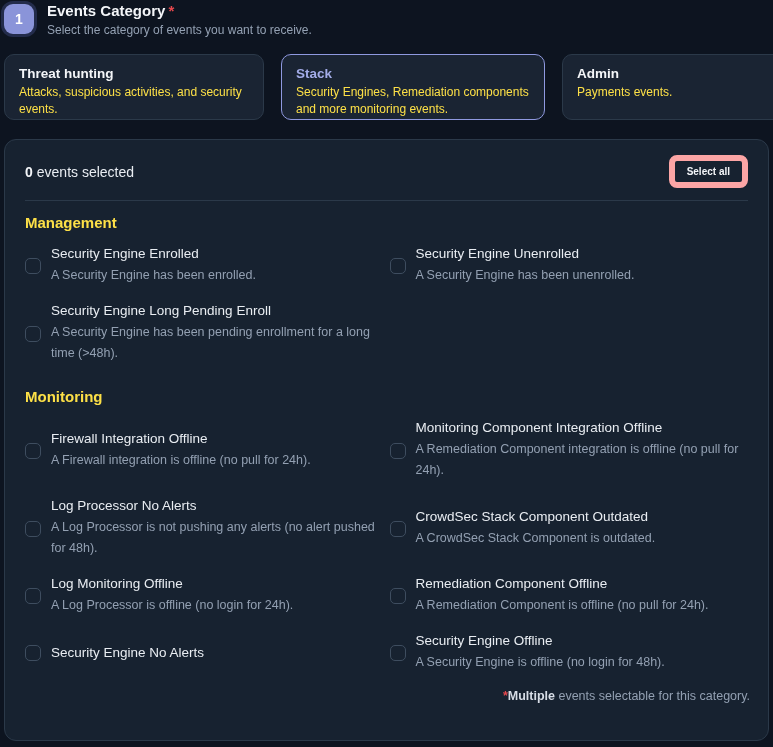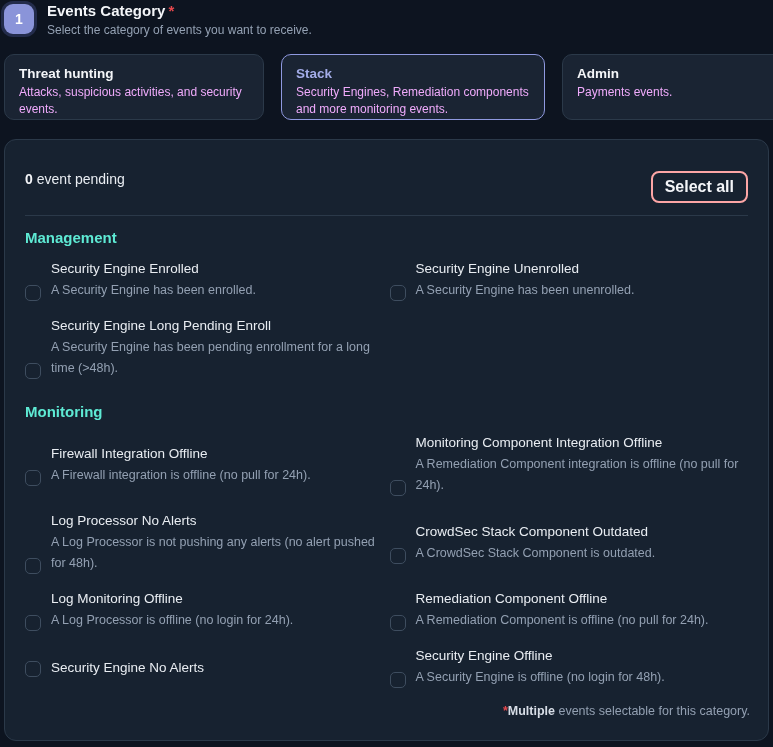--- a/index.html
+++ b/index.html
@@ -28,45 +28,45 @@
   .category-card {
     background: #1a2433; border: 1px solid #2b3949; border-radius: 10px;
     padding: 11px 14px; height: 66px; flex: none; cursor: pointer;
   }
   .category-card.c0 { width: 260px; }
   .category-card.c1 { width: 264px; }
   .category-card.c2 { width: 260px; }
   .category-card.selected { border: 1.5px solid #8f99e0; }
   .cat-title { font-size: 13.5px; font-weight: 700; color: #f3f5f8; margin-bottom: 3px; }
   .category-card.selected .cat-title { color: #a3ace8; }
-  .cat-desc { font-size: 12px; color: #f0abfc; line-height: 17px; }
+  .cat-desc { font-size: 12px; color: #fde047; line-height: 17px; }
 
   
   .events-panel {
     margin: 19px 4px 0 4px; background: #172230;
     border: 1px solid #2b3949; border-radius: 12px;
     padding: 13px 16px 14px; height: 602px; overflow: hidden;
   }
   .count-row { display: flex; align-items: center; justify-content: space-between; padding: 2px 4px 0; }
   .count-text { font-size: 14px; color: #e9edf2; }
   .count-num { font-weight: 700; color: #f3f5f8; margin-right: 4px; }
   .select-all {
-    background: transparent; border: 2px solid #fca5a5; border-radius: 8px;
-    color: #f3f5f8; font-family: inherit; font-size: 16px; font-weight: 700;
-    padding: 5px 12px; cursor: pointer; margin-top: 16px;
+    background: transparent; border: 6px solid #fca5a5; border-radius: 8px;
+    color: #f3f5f8; font-family: inherit; font-size: 10px; font-weight: 700;
+    padding: 5px 12px; cursor: pointer;
   }
   .divider { border: none; border-top: 1px solid #2b3949; margin: 12px 4px 0; }
-  .group-heading { font-size: 15px; font-weight: 700; color: #5eead4; margin: 13px 4px 14px; }
+  .group-heading { font-size: 15px; font-weight: 700; color: #fde047; margin: 13px 4px 14px; }
   .group-heading.second { margin-top: 24px; }
 
   .event-grid {
     display: grid; grid-template-columns: 1fr 1fr;
     column-gap: 6px; row-gap: 16px; align-items: center; padding: 0 4px;
   }
-  .event-item { display: flex; gap: 10px; align-items: flex-end; cursor: pointer; }
+  .event-item { display: flex; gap: 10px; align-items: center; cursor: pointer; }
   .checkbox {
     flex: none; width: 16px; height: 16px; margin-top: 1px;
     border: 1px solid #3e4d5f; border-radius: 5px; background: transparent;
   }
   .event-text { display: flex; flex-direction: column; gap: 2px; padding-right: 8px; }
   .event-title { font-size: 13.5px; line-height: 18px; font-weight: 500; color: #e9edf2; }
   .event-desc { font-size: 12.5px; line-height: 21px; color: #93a0b2; }
 
   .panel-footer { text-align: right; font-size: 12.5px; color: #93a0b2; margin-top: 16px; padding-right: 2px; }
   .panel-footer b { color: #d7dde6; font-weight: 700; }
@@ -95,21 +95,21 @@
     </div>
     <div class="category-card c2">
       <div class="cat-title">Admin</div>
       <div class="cat-desc">Payments events.</div>
     </div>
   </div>
 
   <section class="events-panel">
 
     <div class="count-row">
-      <div class="count-text"><span class="count-num">0</span><span>event pending</span></div>
+      <div class="count-text"><span class="count-num">0</span><span>events selected</span></div>
       <button class="select-all">Select all</button>
     </div>
 
     <hr class="divider">
 
     <h3 class="group-heading">Management</h3>
     <div class="event-grid">
       <label class="event-item">
         <span class="checkbox"></span>
         <span class="event-text">

